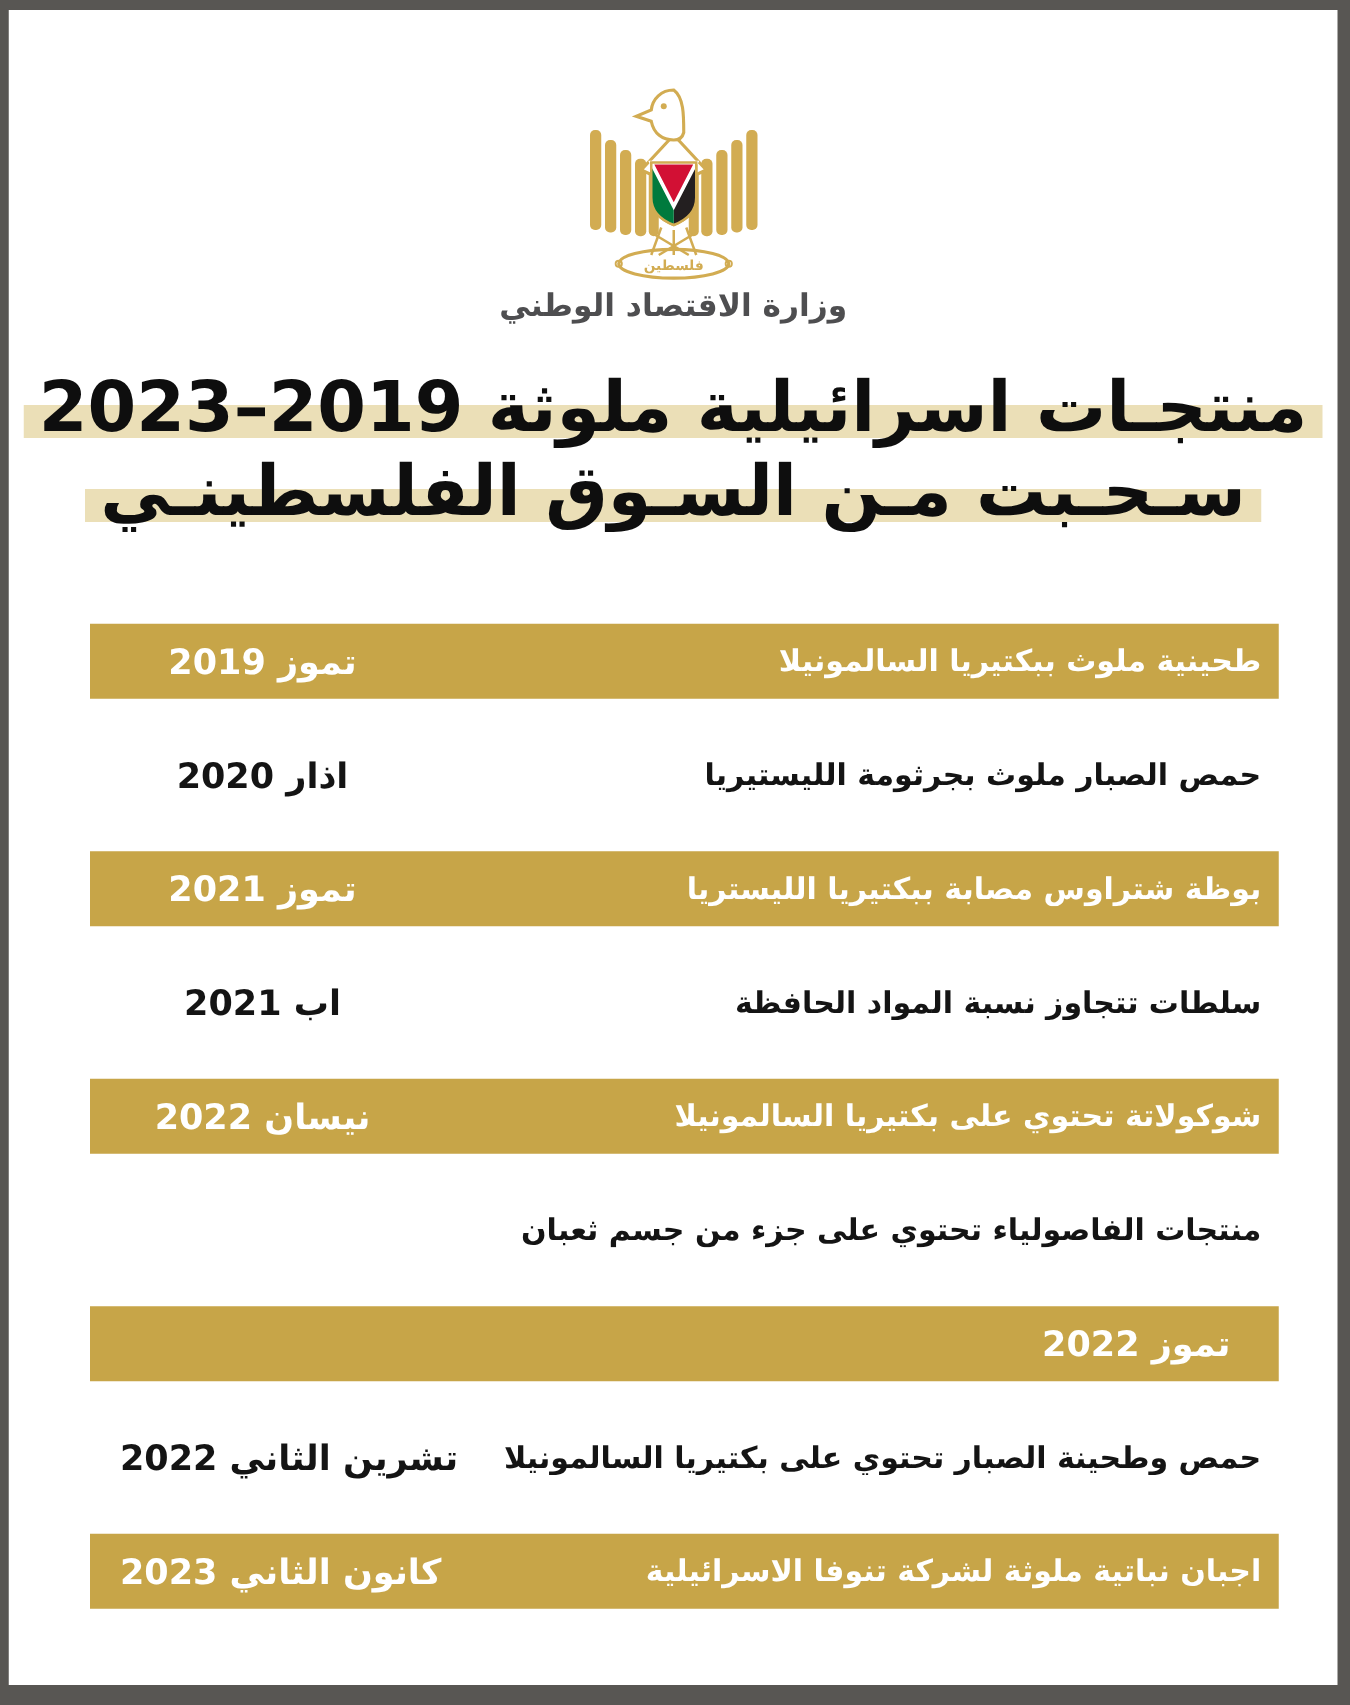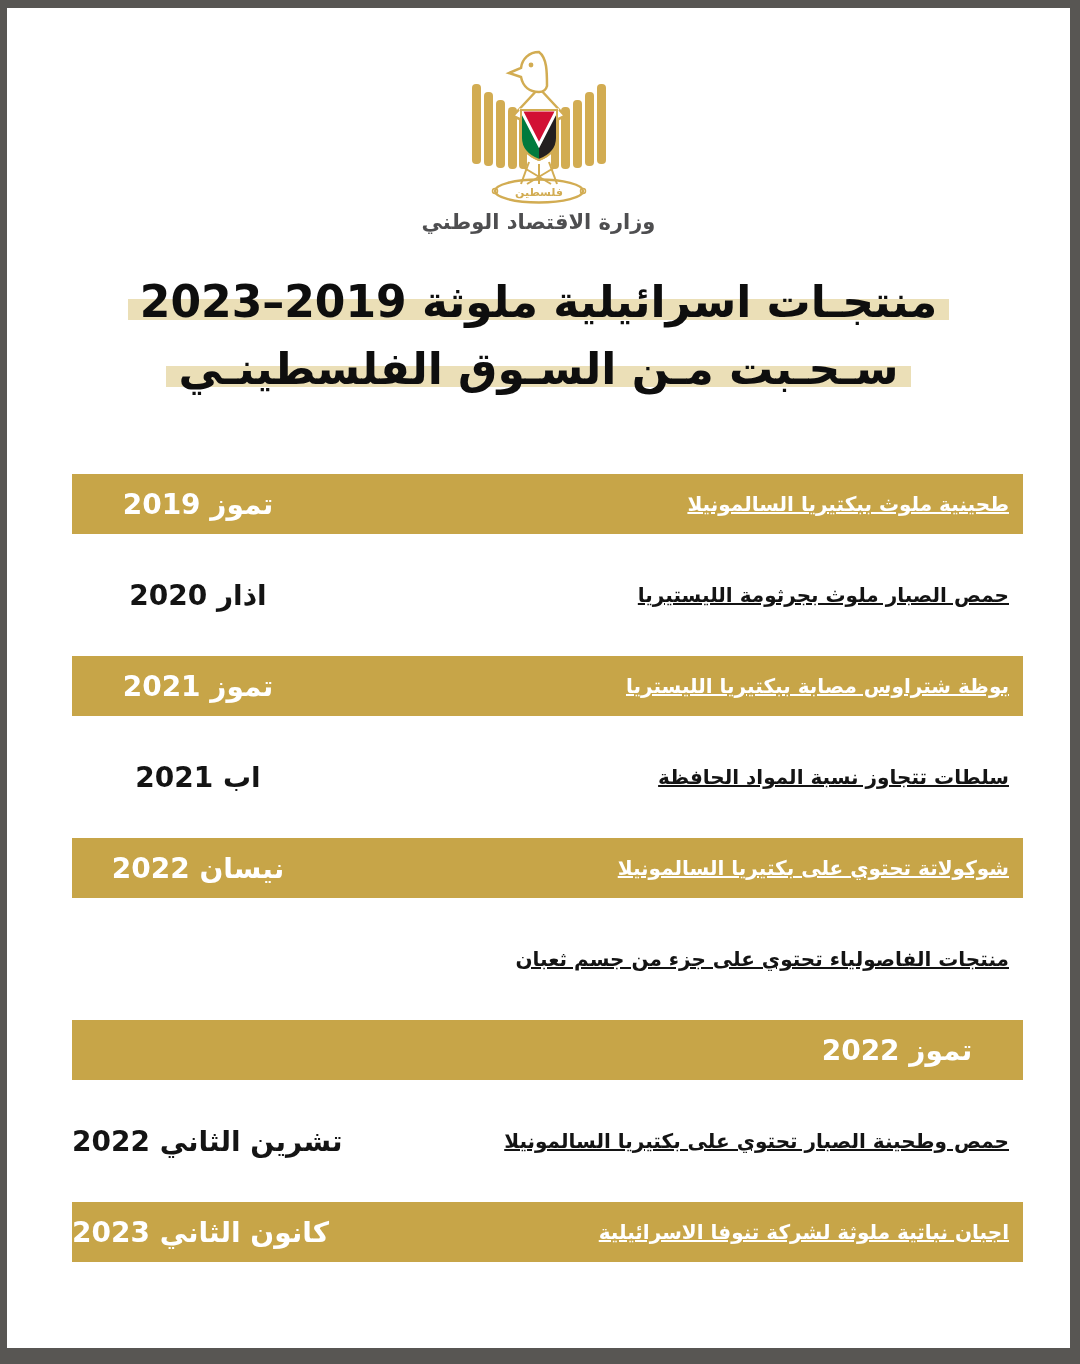--- a/index.html
+++ b/index.html
@@ -17,40 +17,40 @@
     font-family:"DejaVu Sans", sans-serif;
     position:relative;
   }
   .page{
     position:absolute;left:7px;top:8px;
     width:1063px;height:1340px;
     background:#ffffff;
   }
   
   .logo-block{
-    padding-top:40px;
+    padding-top:60px;
     text-align:center;
   }
   .emblem{display:block;margin:0 auto;}
   .ministry-name{
     direction:rtl;
-    font-size:21px;
+    font-size:25px;
     font-weight:bold;
     color:#4e4e50;
     margin-top:4px;
     letter-spacing:0;
   }
   
   .title-block{
     margin-top:34px;
     text-align:center;
     direction:rtl;
   }
   .title-line{
-    font-size:44px;
+    font-size:56px;
     font-weight:bold;
     color:#0e0e0e;
     line-height:67px;
     white-space:nowrap;
   }
   .title-line .hl{
     background:linear-gradient(to bottom, transparent 46%, var(--cream) 46%, var(--cream) 87%, transparent 87%);
     padding:0 12px;
   }
   
@@ -65,30 +65,30 @@
     align-items:center;
     height:60px;
     margin-bottom:31px;
     font-weight:bold;
   }
   .row:last-child{margin-bottom:0;}
   .row .product{
     flex:1 1 auto;
     text-align:right;
     padding-right:14px;
-    font-size:20px;
+    font-size:24px;
     white-space:nowrap;
     overflow:hidden;
-    text-decoration:underline;
   }
   .row .date{
     flex:0 0 252px;
     text-align:center;
     font-size:28px;
     white-space:nowrap;
+    padding-left:24px;
   }
   .row.gold{
     background:var(--gold);
     color:#ffffff;
   }
   .row.white{
     background:transparent;
     color:var(--ink);
   }
 </style>

